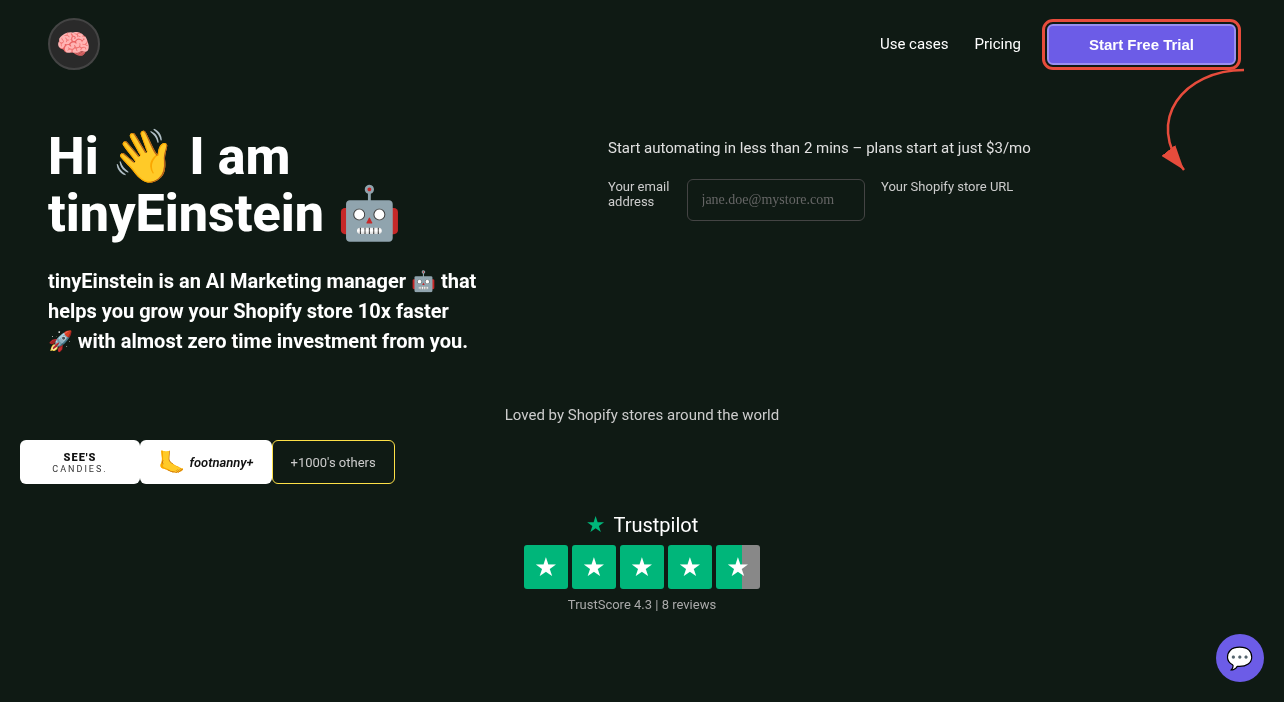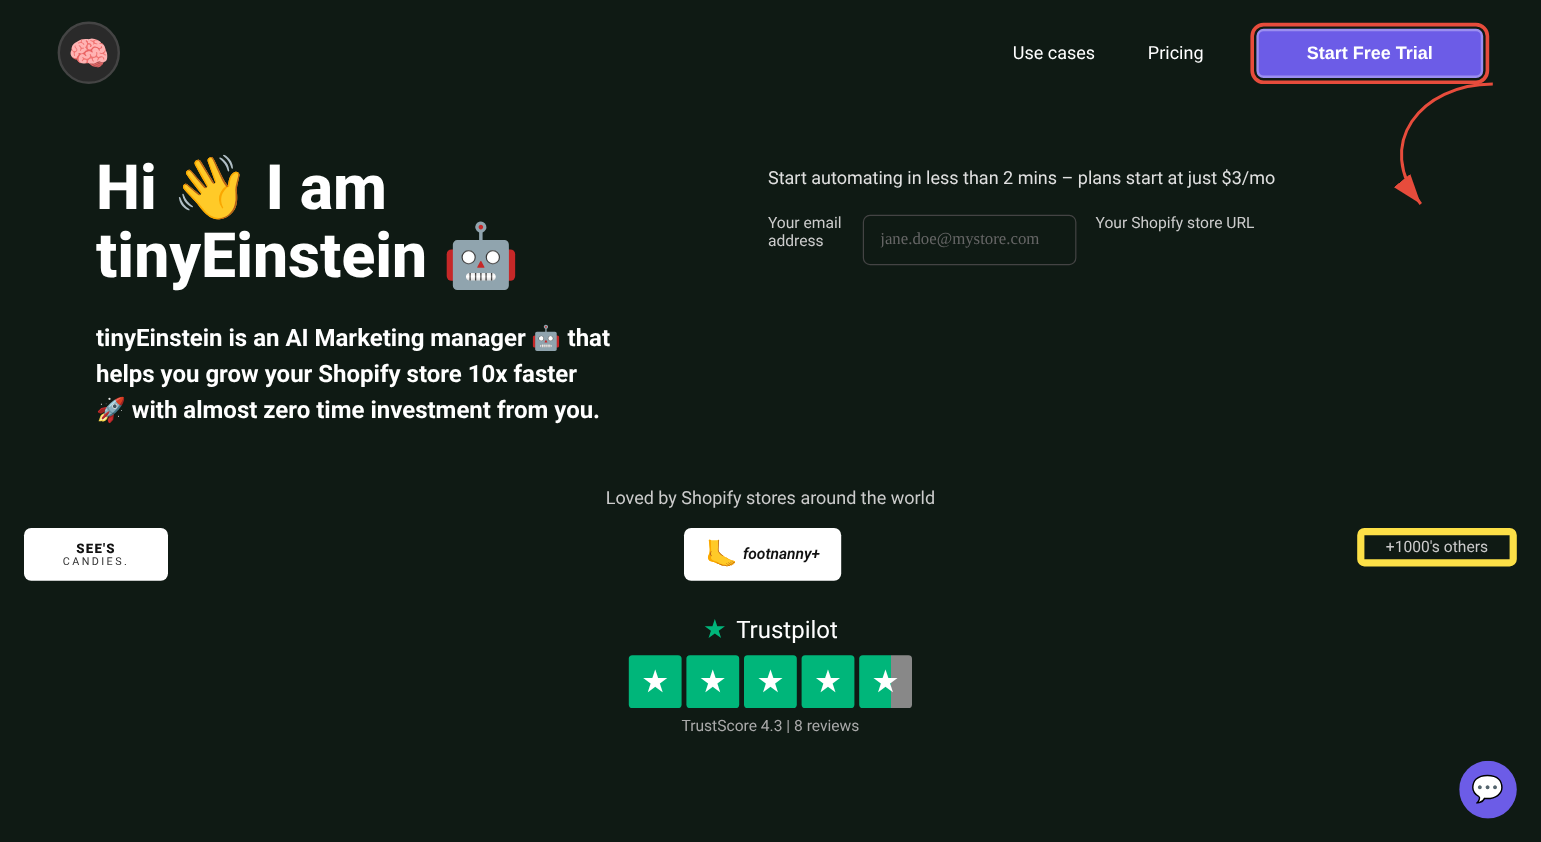--- a/index.html
+++ b/index.html
@@ -37,21 +37,21 @@
       display: flex;
       align-items: center;
       justify-content: center;
       font-size: 28px;
       border: 2px solid #444;
     }
 
     .nav-right {
       display: flex;
       align-items: center;
-      gap: 44px;
+      gap: 26px;
     }
 
     .nav-link {
       color: #ffffff;
       font-size: 15px;
       text-decoration: none;
       cursor: pointer;
     }
 
     .start-free-trial-btn {
@@ -73,21 +73,21 @@
       top: 60px;
       right: 20px;
       width: 180px;
       height: 120px;
       pointer-events: none;
     }
 
     
     .main-content {
       display: flex;
-      padding: 40px 80px 20px 80px;
+      padding: 40px 80px 20px 48px;
       gap: 60px;
       align-items: flex-start;
     }
 
     .left-section {
       flex: 1;
       max-width: 500px;
     }
 
     .hero-title {
@@ -173,46 +173,46 @@
     }
 
     .loved-text {
       font-size: 15px;
       color: #cccccc;
       margin-bottom: 16px;
     }
 
     .brand-logos {
       display: flex;
-      justify-content: space-between;
-      gap: 15px;
+      justify-content: flex-start;
+      gap: 0;
       margin-bottom: 28px;
     }
 
     .brand-logo {
       background: #ffffff;
       border-radius: 6px;
       padding: 10px 18px;
       display: flex;
       align-items: center;
       justify-content: center;
       min-width: 120px;
       height: 44px;
     }
 
     .brand-logo-others {
       background: transparent;
-      border: 6px solid #fde047;
+      border: 1px solid #fde047;
       border-radius: 6px;
       padding: 10px 18px;
       display: flex;
       align-items: center;
       justify-content: center;
       min-width: 120px;
-      height: 32px;
+      height: 44px;
     }
 
     .brand-logo-others-text {
       font-size: 13px;
       color: #cccccc;
     }
 
     
     .trustpilot-section {
       display: flex;

